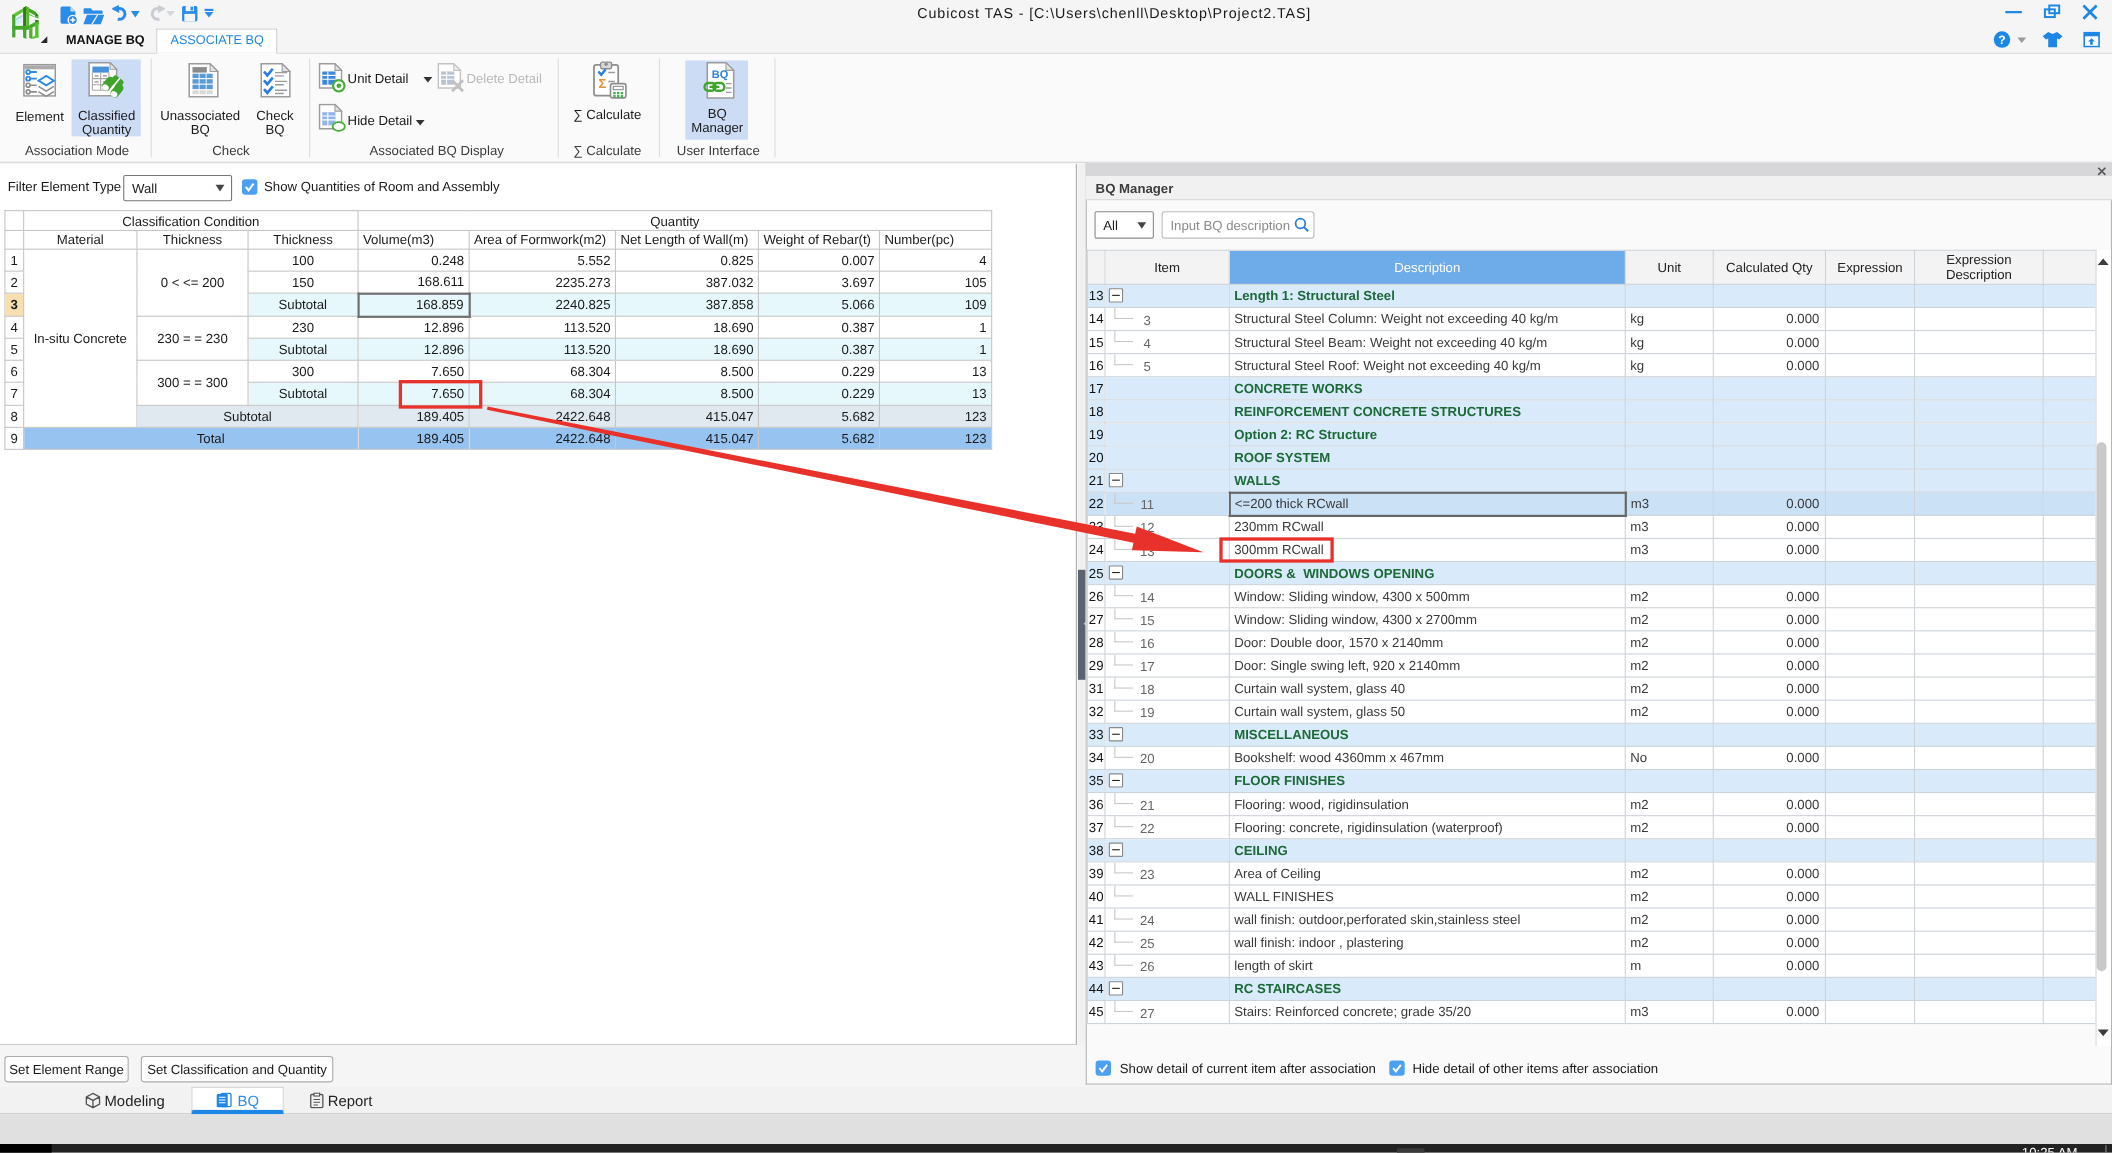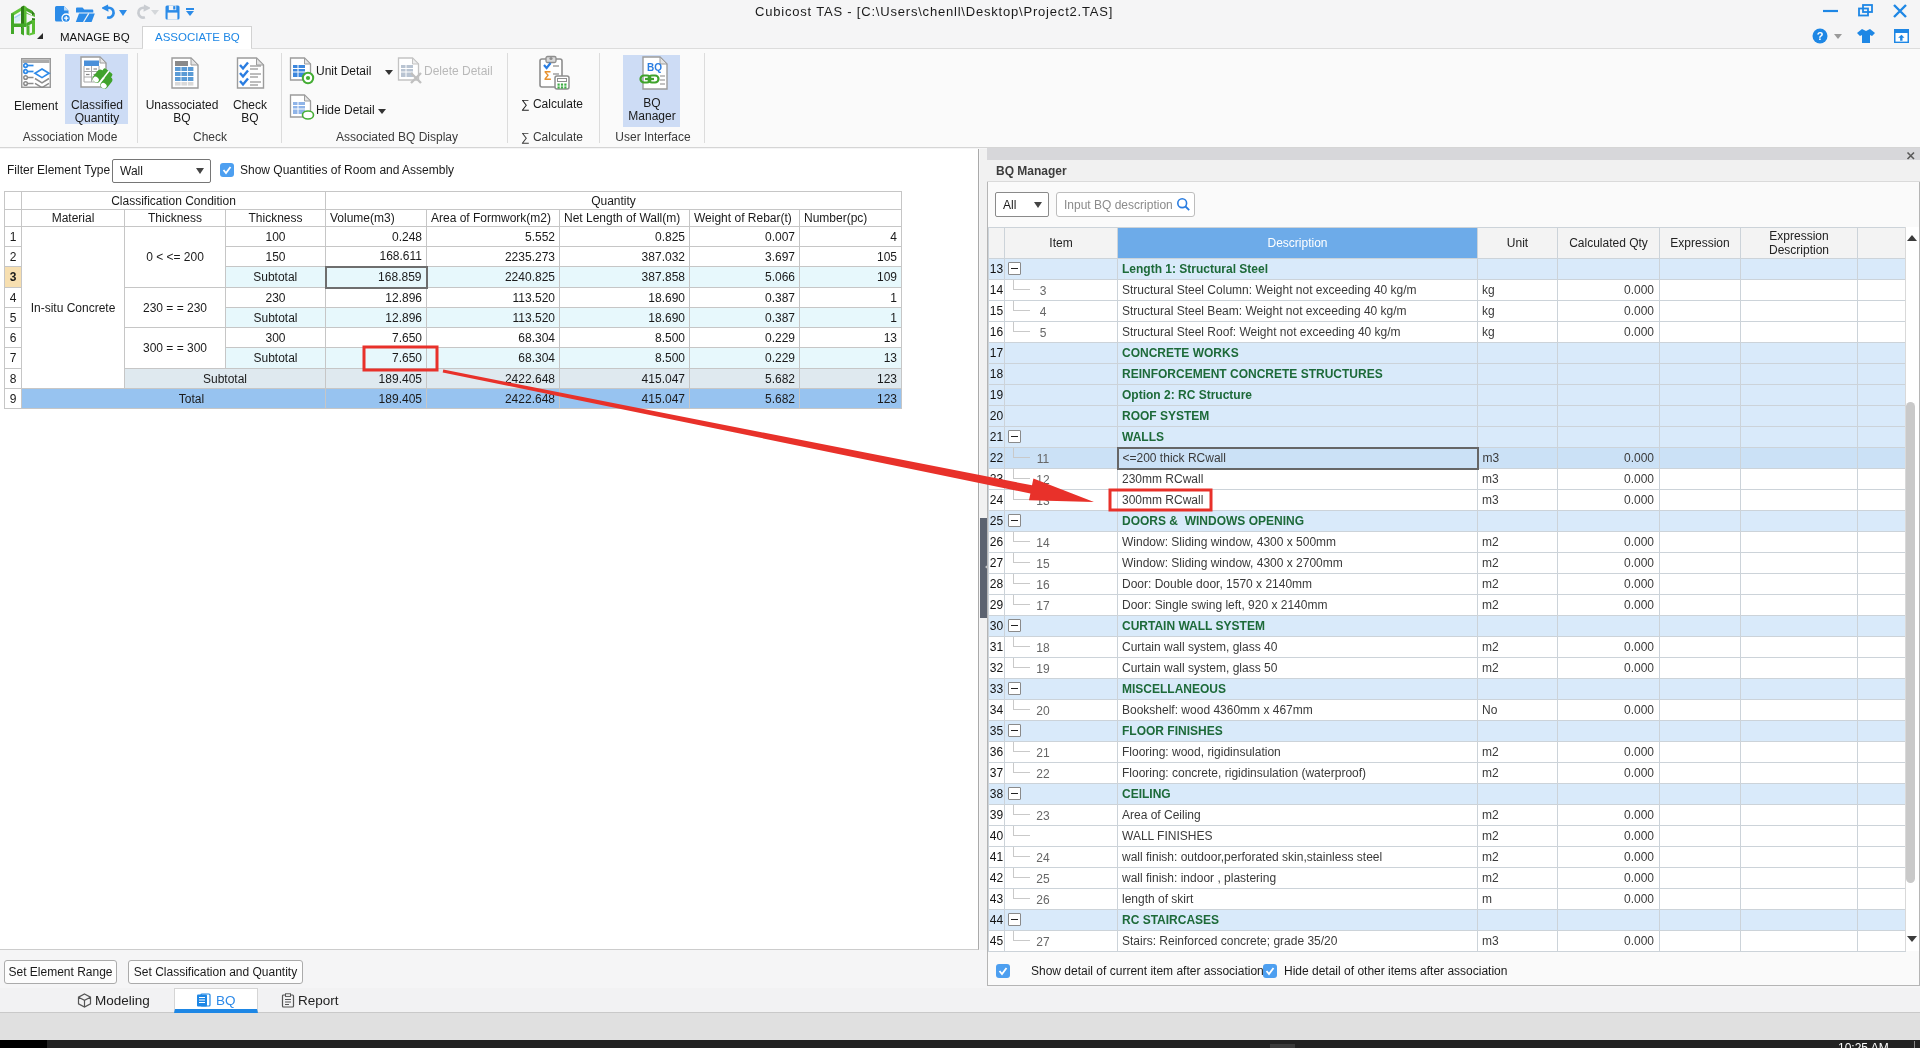--- a/index.html
+++ b/index.html
@@ -25,21 +25,21 @@
 #rtab td.cattext { color:#1d6a39; font-weight:bold; }
 .chk { position:absolute; width:14px; height:14px; background:#4d9ff0; border-radius:3px; }
 .chk svg { position:absolute; left:1px; top:1px; }
 .btn { position:absolute; border:1px solid #ababab; border-radius:3px; background:#fdfdfd; font-size:12px; color:#1a1a1a; text-align:center; }
 .treeline { position:absolute; border-left:1px solid #c9c9c9; border-bottom:1px solid #c9c9c9; width:17px; }
 .minus { position:absolute; width:13px; height:13px; border:1px solid #8a8a8a; background:#fff; border-radius:1px; }
 .minus:after { content:""; position:absolute; left:2px; right:2px; top:5px; border-top:1px solid #222; }
 </style></head><body>
 
 <div class="abs" style="left:0;top:0;width:1920px;height:25px;background:#f5f5f6;"></div>
-<div class="abs" style="left:755px;top:4px;width:386px;height:16px;font-size:13px;letter-spacing:0.8px;color:#1a1a1a;text-align:left;">Cubicost TAS - [C:\Users\chenll\Desktop\Project2.TAS]</div>
+<div class="abs" style="left:806px;top:4px;width:386px;height:16px;font-size:13px;letter-spacing:0.8px;color:#1a1a1a;text-align:right;">Cubicost TAS - [C:\Users\chenll\Desktop\Project2.TAS]</div>
 <svg class="abs" style="left:1815px;top:2px;" width="100" height="18" viewBox="0 0 100 18">
 <line x1="8" y1="9" x2="23" y2="9" stroke="#1e87e5" stroke-width="2.2"></line>
 <rect x="44" y="6.5" width="9" height="7" fill="none" stroke="#1e87e5" stroke-width="1.8"></rect>
 <rect x="48" y="3" width="9" height="7" fill="none" stroke="#1e87e5" stroke-width="1.8"></rect>
 <path d="M79 3 L91 15 M91 3 L79 15" stroke="#1e87e5" stroke-width="2.4"></path>
 </svg>
 <svg class="abs" style="left:1806px;top:26px;" width="110" height="20" viewBox="0 0 110 20">
 <circle cx="14" cy="10" r="7.5" fill="#1e87e5"></circle>
 <text x="14" y="14" font-size="11" font-weight="bold" fill="#fff" text-anchor="middle" font-family="Liberation Sans">?</text>
 <path d="M28 8 l8 0 -4 5 z" fill="#9a9a9a"></path>
@@ -97,21 +97,21 @@
 <svg class="abs" style="left:165px;top:5px;" width="15" height="15" viewBox="0 0 15 15">
 <rect x="0.5" y="0.5" width="14" height="14" rx="1.5" fill="#2b8be8"></rect>
 <rect x="3.8" y="0.5" width="7.4" height="4.6" fill="#f5f5f6"></rect>
 <rect x="8.2" y="1.1" width="2.2" height="3.4" fill="#2b8be8"></rect>
 <rect x="2.6" y="7.6" width="9.8" height="7" fill="#f5f5f6"></rect>
 <rect x="0.5" y="13" width="14" height="2" fill="#2b8be8" opacity="0"></rect>
 </svg>
 <div class="abs" style="left:186px;top:7.5px;width:8px;height:2px;background:#2b8be8;"></div>
 <div class="abs" style="left:186px;top:11px;width:0;height:0;border:4px solid transparent;border-top:5.5px solid #2b8be8;"></div>
 <div class="abs" style="left:142px;top:26px;width:110px;height:22px;background:#fff;border:1px solid #d2d2d2;border-bottom:none;"></div>
-<div class="abs" style="left:60px;top:31px;width:76px;height:14px;font-size:11.5px;color:#111;">MANAGE BQ</div>
+<div class="abs" style="left:60px;top:31px;width:76px;height:14px;font-size:11.5px;color:#111;font-weight:bold;">MANAGE BQ</div>
 <div class="abs" style="left:155px;top:31px;width:90px;height:14px;font-size:11.5px;color:#1e87e5;">ASSOCIATE BQ</div>
 <div class="abs" style="left:0;top:48px;width:1920px;height:100px;background:#fafafa;border-bottom:1px solid #d5d5d5;"></div>
 <div class="abs" style="left:0;top:48px;width:1920px;height:1px;background:#dcdcdc;"></div>
 <div class="abs" style="left:143px;top:48px;width:108px;height:1px;background:#fff;"></div>
 <div class="abs" style="left:137px;top:53px;width:1px;height:90px;background:#dcdcdc;"></div>
 <div class="abs" style="left:281px;top:53px;width:1px;height:90px;background:#dcdcdc;"></div>
 <div class="abs" style="left:507px;top:53px;width:1px;height:90px;background:#dcdcdc;"></div>
 <div class="abs" style="left:599px;top:53px;width:1px;height:90px;background:#dcdcdc;"></div>
 <div class="abs" style="left:704px;top:53px;width:1px;height:90px;background:#dcdcdc;"></div>
 <div class="abs" style="left:65px;top:54px;width:63px;height:70px;background:#cddcf5;"></div>
@@ -653,32 +653,20 @@
           <span class="treeline" style="left:8px;top:0;height:10px;"></span>
           <span style="position:absolute;left:18px;top:4px;width:40px;text-align:center;color:#666;">17</span>
         </td>
         <td class="desc">Door: Single swing left, 920 x 2140mm</td>
         <td class="unit">m2</td>
         <td class="qty">0.000</td>
         <td></td>
         <td></td>
         <td></td>
       </tr>
-      <tr class="cat" style="height:21px">
-        <td class="gut">30</td>
-        <td style="position:relative;">
-          <span class="minus" style="left:3px;top:3px;"></span>
-        </td>
-        <td class="desc cattext">CURTAIN WALL SYSTEM</td>
-        <td class="unit"></td>
-        <td class="qty"></td>
-        <td></td>
-        <td></td>
-        <td></td>
-      </tr>
       <tr class="" style="height:21px">
         <td class="gut">31</td>
         <td style="position:relative;">
           <span class="treeline" style="left:8px;top:0;height:10px;"></span>
           <span style="position:absolute;left:18px;top:4px;width:40px;text-align:center;color:#666;">18</span>
         </td>
         <td class="desc">Curtain wall system, glass 40</td>
         <td class="unit">m2</td>
         <td class="qty">0.000</td>
         <td></td>
@@ -867,21 +855,21 @@
   </table>
 <div class="abs" style="left:1905px;top:227px;width:14px;height:724px;background:#fff;border-left:1px solid #d9d9d9;"></div>
 <div class="abs" style="left:1907px;top:230px;width:0;height:0;border:5px solid transparent;border-bottom:6px solid #3c3c3c;"></div>
 <div class="abs" style="left:1906px;top:402px;width:9px;height:481px;background:#c9c9c9;border-radius:5px;"></div>
 <div class="abs" style="left:1907px;top:936px;width:0;height:0;border:5px solid transparent;border-top:6px solid #3c3c3c;"></div>
 <div class="chk" style="left:996px;top:964px;">
     <svg width="12" height="12" viewBox="0 0 12 12">
       <path d="M2.5 6 l2.5 3 4.5-6" stroke="#fff" stroke-width="1.8" fill="none"></path>
     </svg>
   </div>
-<div class="abs" style="left:1018px;top:964px;width:260px;height:14px;margin-left:13px;">Show detail of current item after association</div>
+<div class="abs" style="left:1018px;top:964px;width:260px;height:14px;">Show detail of current item after association</div>
 <div class="chk" style="left:1263px;top:964px;">
     <svg width="12" height="12" viewBox="0 0 12 12">
       <path d="M2.5 6 l2.5 3 4.5-6" stroke="#fff" stroke-width="1.8" fill="none"></path>
     </svg>
   </div>
 <div class="abs" style="left:1284px;top:964px;width:260px;height:14px;">Hide detail of other items after association</div>
 <div class="btn" style="left:4px;top:960px;width:113px;height:24px;line-height:22px;">Set Element Range</div>
 <div class="btn" style="left:128px;top:960px;width:175px;height:24px;line-height:22px;">Set Classification and Quantity</div>
 <div class="abs" style="left:0;top:988px;width:1920px;height:25px;background:#f2f2f3;border-bottom:1px solid #c9c9c9;"></div>
 <div class="abs" style="left:174px;top:988px;width:84px;height:25px;background:#fff;border:1px solid #d5d5d5;border-bottom:4px solid #1e87e5;"></div>

